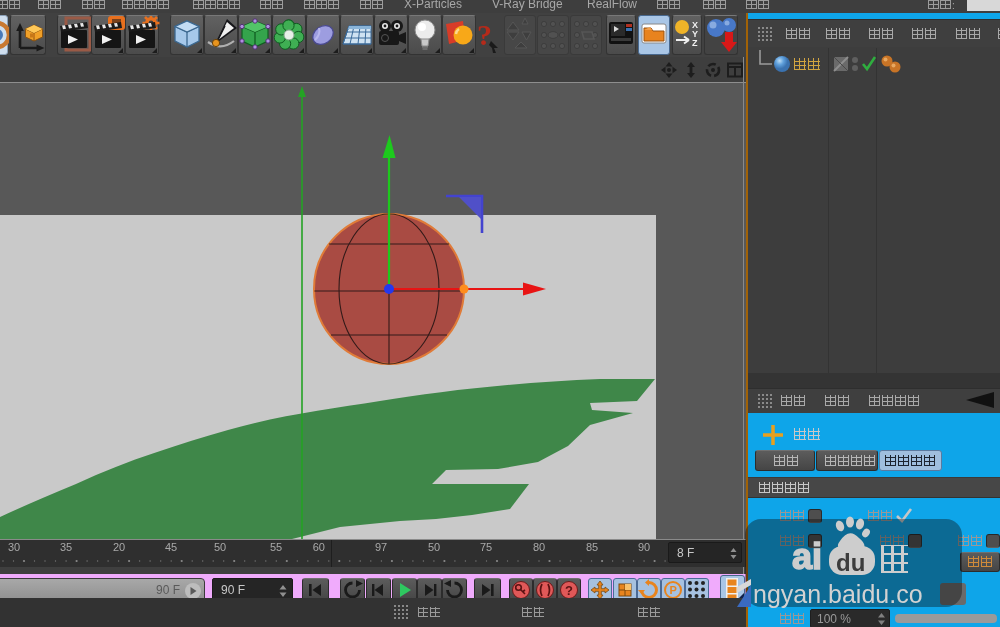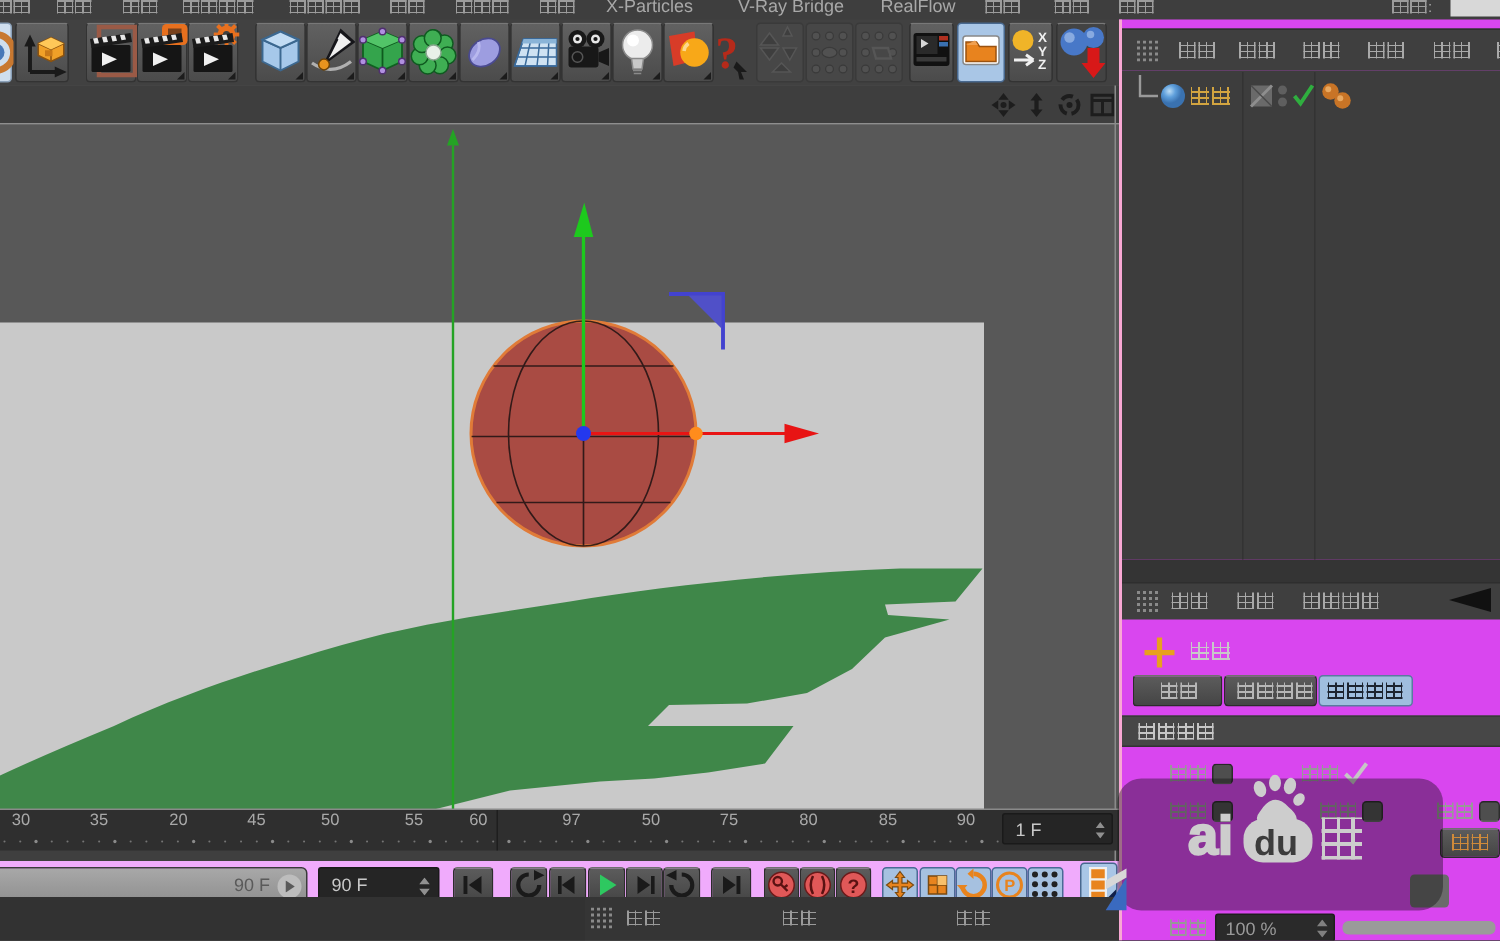--- a/index.html
+++ b/index.html
@@ -394,21 +394,21 @@
         <circle cx="686.1" cy="2" r="0.7" fill="#757575"></circle>
         <circle cx="696.7" cy="2" r="0.7" fill="#757575"></circle>
         <circle cx="707.2" cy="2" r="1.1" fill="#8a8a8a"></circle>
         <circle cx="717.7" cy="2" r="0.7" fill="#757575"></circle>
         <circle cx="728.2" cy="2" r="0.7" fill="#757575"></circle>
         <circle cx="738.7" cy="2" r="0.7" fill="#757575"></circle>
         <circle cx="749.2" cy="2" r="0.7" fill="#757575"></circle>
       </svg>
       <div class="abs" style="left:331px;top:0;width:1px;height:27px;background:#1e1e1e"></div>
       <div class="abs" style="left:668px;top:2px;width:74px;height:21px;background:#252525;border:1px solid #1a1a1a;border-radius:2px">
-        <span class="abs" style="left:8px;top:3px;font-size:12px;color:#c8c8c8">1 F</span>
+        <span class="abs" style="left:8px;top:3px;font-size:12px;color:#c8c8c8">8 F</span>
         <svg class="abs" style="right:4px;top:5px" width="7" height="11">
           <path d="M3.5 0 L6.5 4 L0.5 4 Z M3.5 11 L6.5 7 L0.5 7 Z" fill="#909090"></path>
         </svg>
       </div>
     </div>
 
 <div class="abs" style="left:0;top:574px;width:746px;height:31px;background:#f0abfc" id="transport">
       <div class="abs" style="left:-8px;top:4px;width:213px;height:24px;background:linear-gradient(#a8a8a8,#909090);border:1px solid #3a3a3a;border-radius:4px">
         <span class="abs" style="right:24px;top:4px;font-size:12px;color:#5a5a5a">90 F</span>
         <span class="abs" style="right:3px;top:4px;width:16px;height:16px;background:#bdbdbd;border-radius:8px"></span>
@@ -513,21 +513,21 @@
       <div class="abs" style="left:0;top:0;width:390px;height:29px;background:#323232"></div>
       <span class="grip" style="left:394px;top:7px;color:#888"></span>
       <b class="zh" style="left:418px;top:9px;width:10px;height:10px;color:#9a9a9a"></b>
       <b class="zh" style="left:430px;top:9px;width:10px;height:10px;color:#9a9a9a"></b>
       <b class="zh" style="left:522px;top:9px;width:10px;height:10px;color:#9a9a9a"></b>
       <b class="zh" style="left:534px;top:9px;width:10px;height:10px;color:#9a9a9a"></b>
       <b class="zh" style="left:638px;top:9px;width:10px;height:10px;color:#9a9a9a"></b>
       <b class="zh" style="left:650px;top:9px;width:10px;height:10px;color:#9a9a9a"></b>
     </div>
 
-<div class="abs" style="left:746px;top:13px;width:254px;height:614px;background:#d946ef;border-left:2px solid #f9a8d4" id="rpanel">
+<div class="abs" style="left:746px;top:13px;width:254px;height:614px;background:#0ea5e9;border-left:2px solid #a16207" id="rpanel">
       <div class="abs" style="left:0;top:6px;width:254px;height:28px;background:#3f3f3f;border-top:1px solid #2e2e2e"></div>
       <span class="grip" style="left:10px;top:14px;color:#909090"></span>
       <b class="zh" style="left:38px;top:15px;width:11px;height:11px;color:#a9a9a9"></b>
       <b class="zh" style="left:51px;top:15px;width:11px;height:11px;color:#a9a9a9"></b>
       <b class="zh" style="left:78px;top:15px;width:11px;height:11px;color:#a9a9a9"></b>
       <b class="zh" style="left:91px;top:15px;width:11px;height:11px;color:#a9a9a9"></b>
       <b class="zh" style="left:121px;top:15px;width:11px;height:11px;color:#a9a9a9"></b>
       <b class="zh" style="left:134px;top:15px;width:11px;height:11px;color:#a9a9a9"></b>
       <b class="zh" style="left:164px;top:15px;width:11px;height:11px;color:#a9a9a9"></b>
       <b class="zh" style="left:177px;top:15px;width:11px;height:11px;color:#a9a9a9"></b>
@@ -645,18 +645,19 @@
         <ellipse cx="8" cy="12" rx="4" ry="5.5" transform="rotate(-20 8 12)"></ellipse>
         <ellipse cx="18" cy="8" rx="4" ry="5.5"></ellipse>
         <ellipse cx="28" cy="10" rx="4" ry="5.5" transform="rotate(15 28 10)"></ellipse>
         <ellipse cx="34" cy="19" rx="3.5" ry="4.5" transform="rotate(35 34 19)"></ellipse>
         <path d="M8 27 Q17 13 27 24 Q38 33 27 38 Q18 35 13 38 Q2 34 8 27 Z"></path>
       </svg>
       <span class="abs" style="left:792px;top:536px;font-size:36px;font-weight:bold;color:#cdcdcd;-webkit-text-stroke:1.6px #cdcdcd">ai</span>
       <div class="abs" style="left:829px;top:546px;width:46px;height:29px;background:#cdcdcd;border-radius:13px"></div>
       <span class="abs" style="left:836px;top:549px;font-size:24px;font-weight:bold;color:#3c3c3c">du</span>
       <b class="zh3" style="left:881px;top:545px;width:27px;height:28px;color:#cdcdcd"></b>
+      <span class="abs" style="left:753px;top:580px;font-size:25px;color:#d2d2d2;letter-spacing:0px">ngyan.baidu.co</span>
       <svg class="abs" style="left:737px;top:577px" width="16" height="30">
         <path d="M0 30 L14 8 L14 30 Z" fill="#3a6ac0"></path>
         <path d="M0 10 L14 2 L14 8 L0 16 Z" fill="#d8d8d8"></path>
       </svg>
     </div>
 
 </div>
 </body></html>

